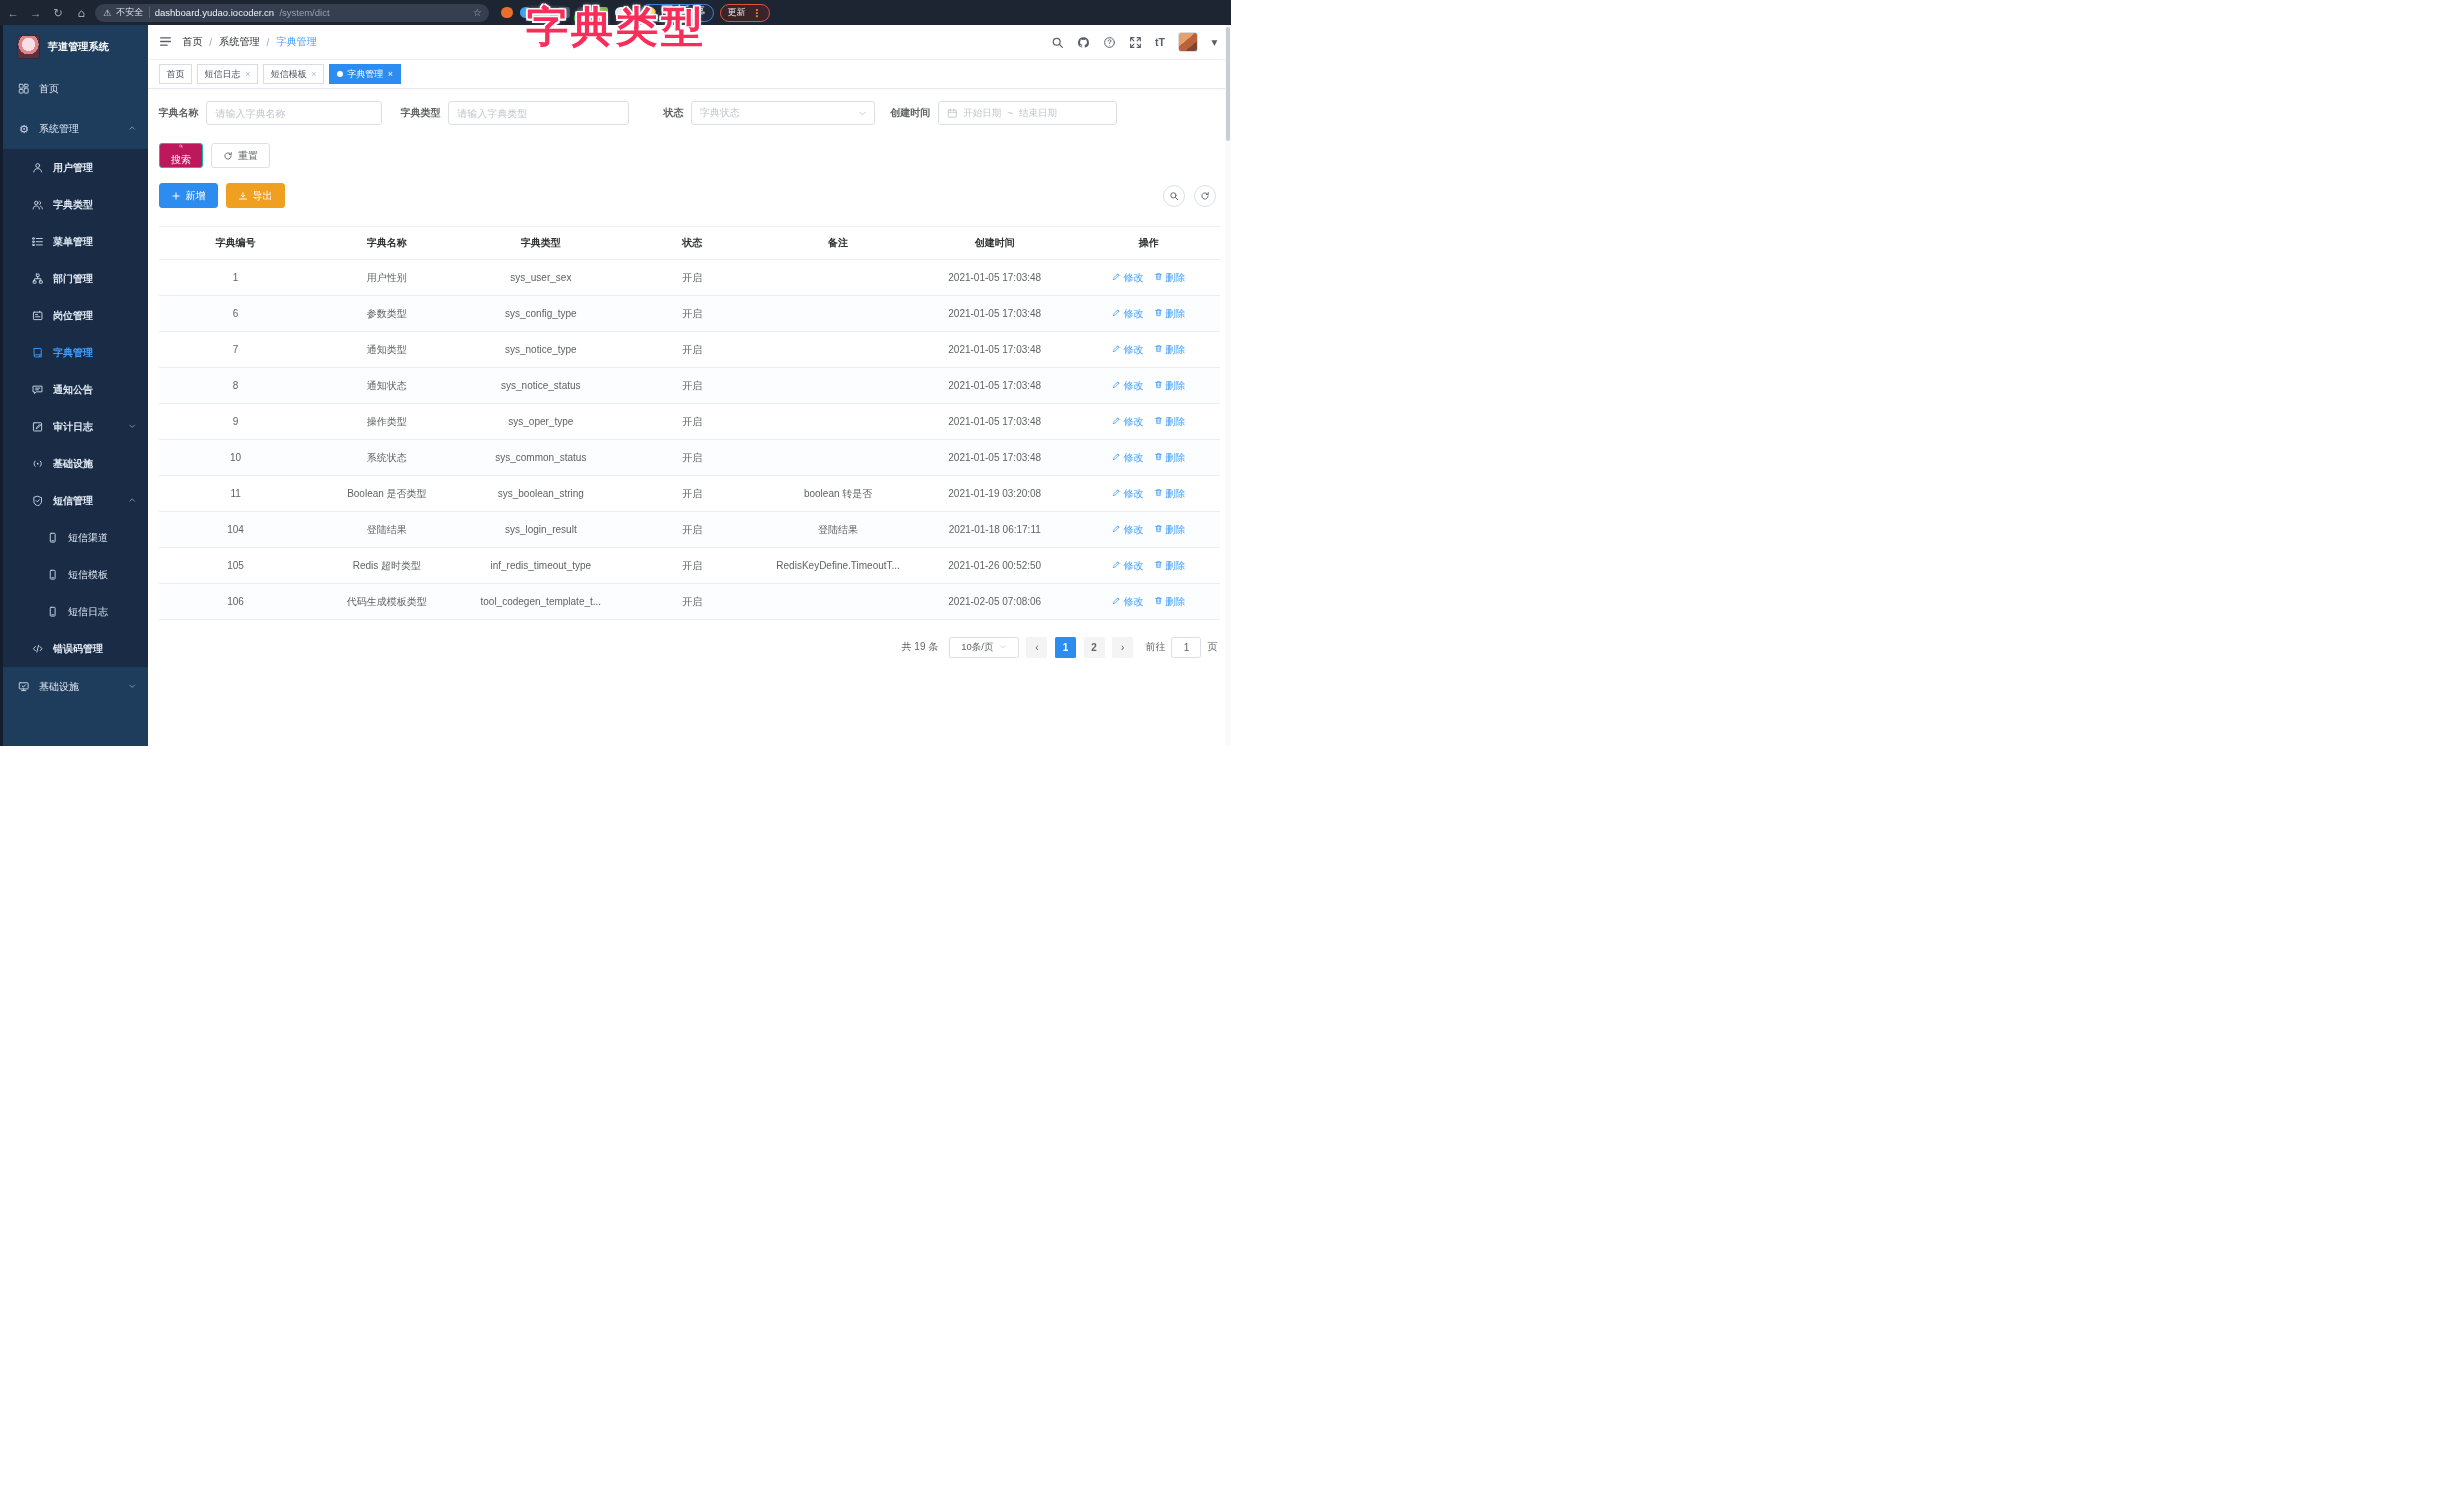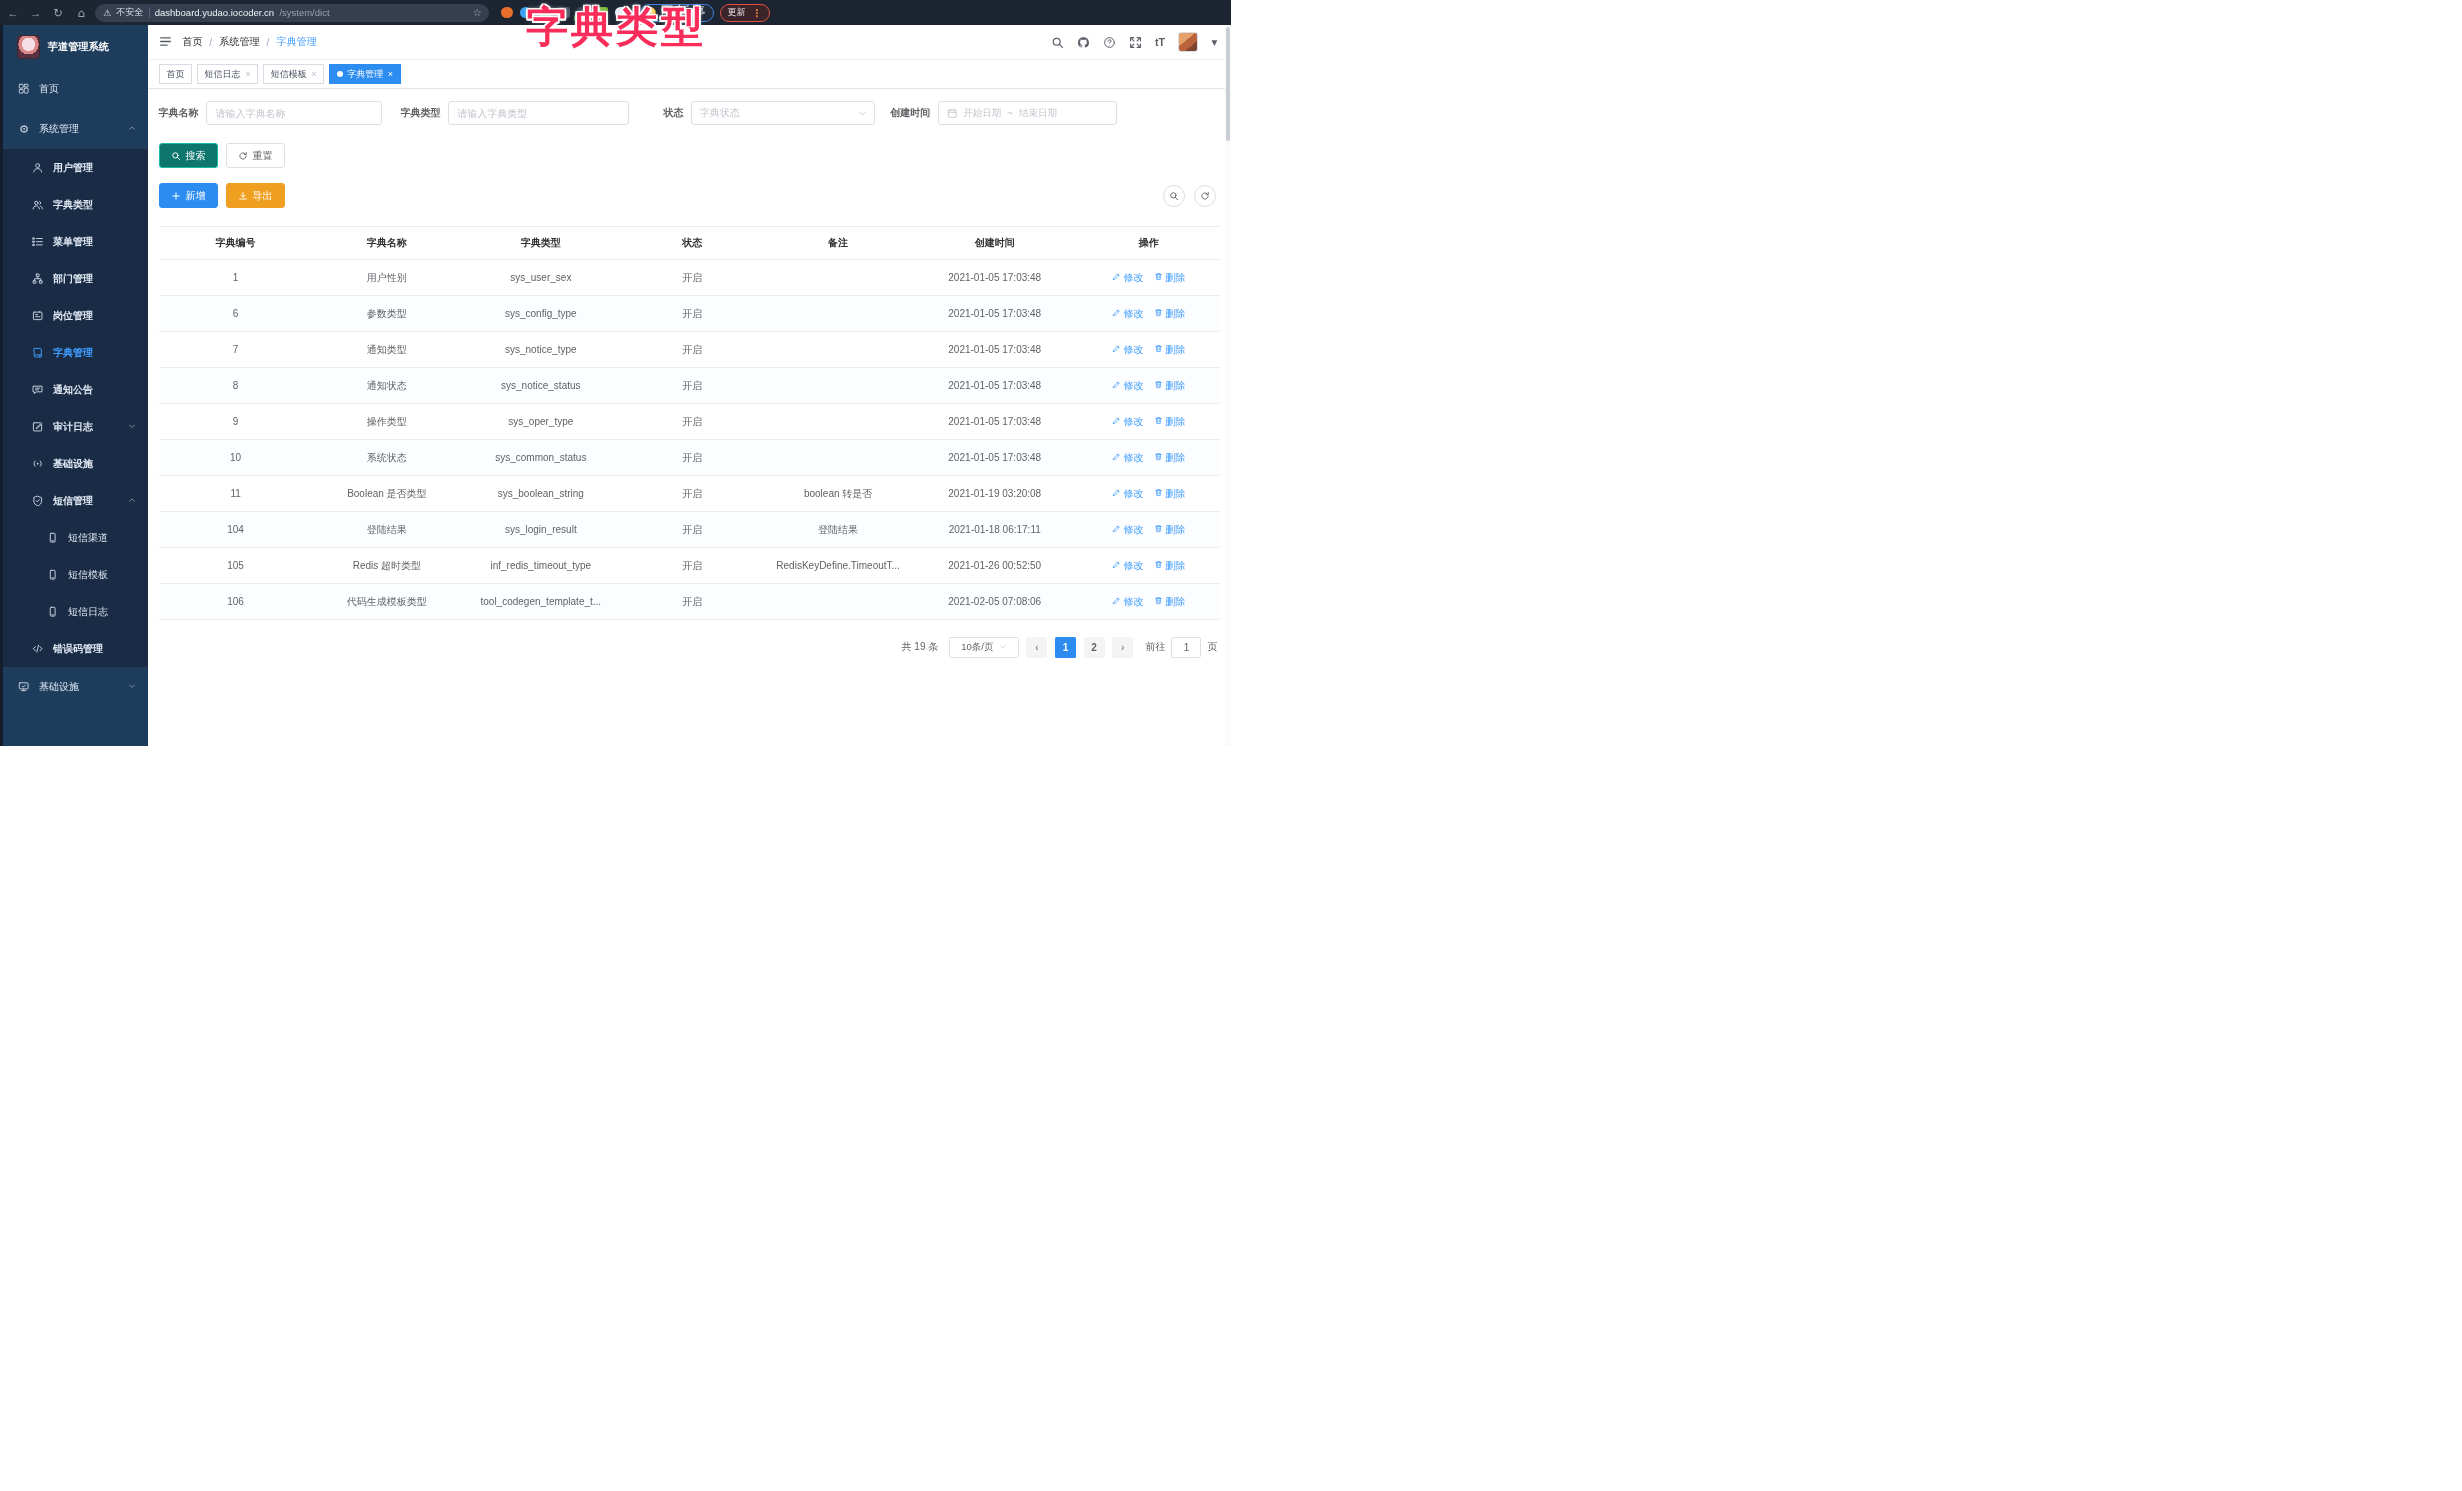--- a/index.html
+++ b/index.html
@@ -81,21 +81,21 @@
   .f-select { width:184px; height:24px; border:0.8px solid #dcdfe6; border-radius:3px; display:flex; align-items:center; padding:0 7.6px; color:#c0c4cc; margin-right:7.6px; cursor:pointer; }
   .f-select .ph { flex:1; }
   .f-select svg { width:9px; height:9px; color:#c0c4cc; }
   .f-date { width:179px; height:24px; border:0.8px solid #dcdfe6; border-radius:3px; display:flex; align-items:center; padding:0 7.6px; gap:6px; color:#c0c4cc; cursor:pointer; }
   .f-date svg { width:10.6px; height:10.6px; }
   .f-date .dph { font-size:9.5px; }
   .f-date .dsep { color:#c0c4cc; }
 
   .btn { height:25px; border-radius:3px; border:0.8px solid transparent; display:inline-flex; align-items:center; gap:4.6px; padding:0 11.4px; font-size:10px; cursor:pointer; font-family:inherit; }
   .btn svg { width:10px; height:10px; }
-  .btn-search { background:#0f766e; border-color:#17b8a6; color:#fff; }
+  .btn-search { background:#be185d; border-color:#17b8a6; color:#fff;flex-direction:column; }
   .btn-reset { background:#fff; border-color:#dcdfe6; color:#606266; }
   .btn-add { background:#2d8cf0; border-color:#2d8cf0; color:#fff; }
   .btn-export { background:#f0a020; border-color:#f0a020; color:#fff; }
   .btns-row1 { display:flex; gap:7.6px; margin-bottom:15px; }
   .btns-row2 { display:flex; gap:7.6px; margin-bottom:18px; align-items:center; }
   .round-tools { margin-left:auto; display:flex; gap:9px; margin-right:4.6px; }
   .round-btn { width:22px; height:22px; border-radius:50%; border:0.8px solid #dcdfe6; background:#fff; color:#606266; display:flex; align-items:center; justify-content:center; cursor:pointer; }
   .round-btn svg { width:10px; height:10px; }
 
   

